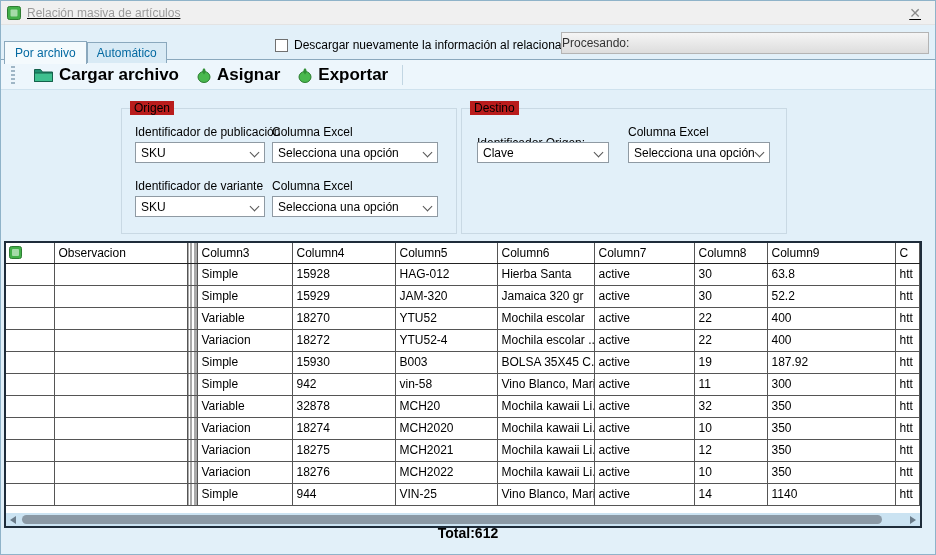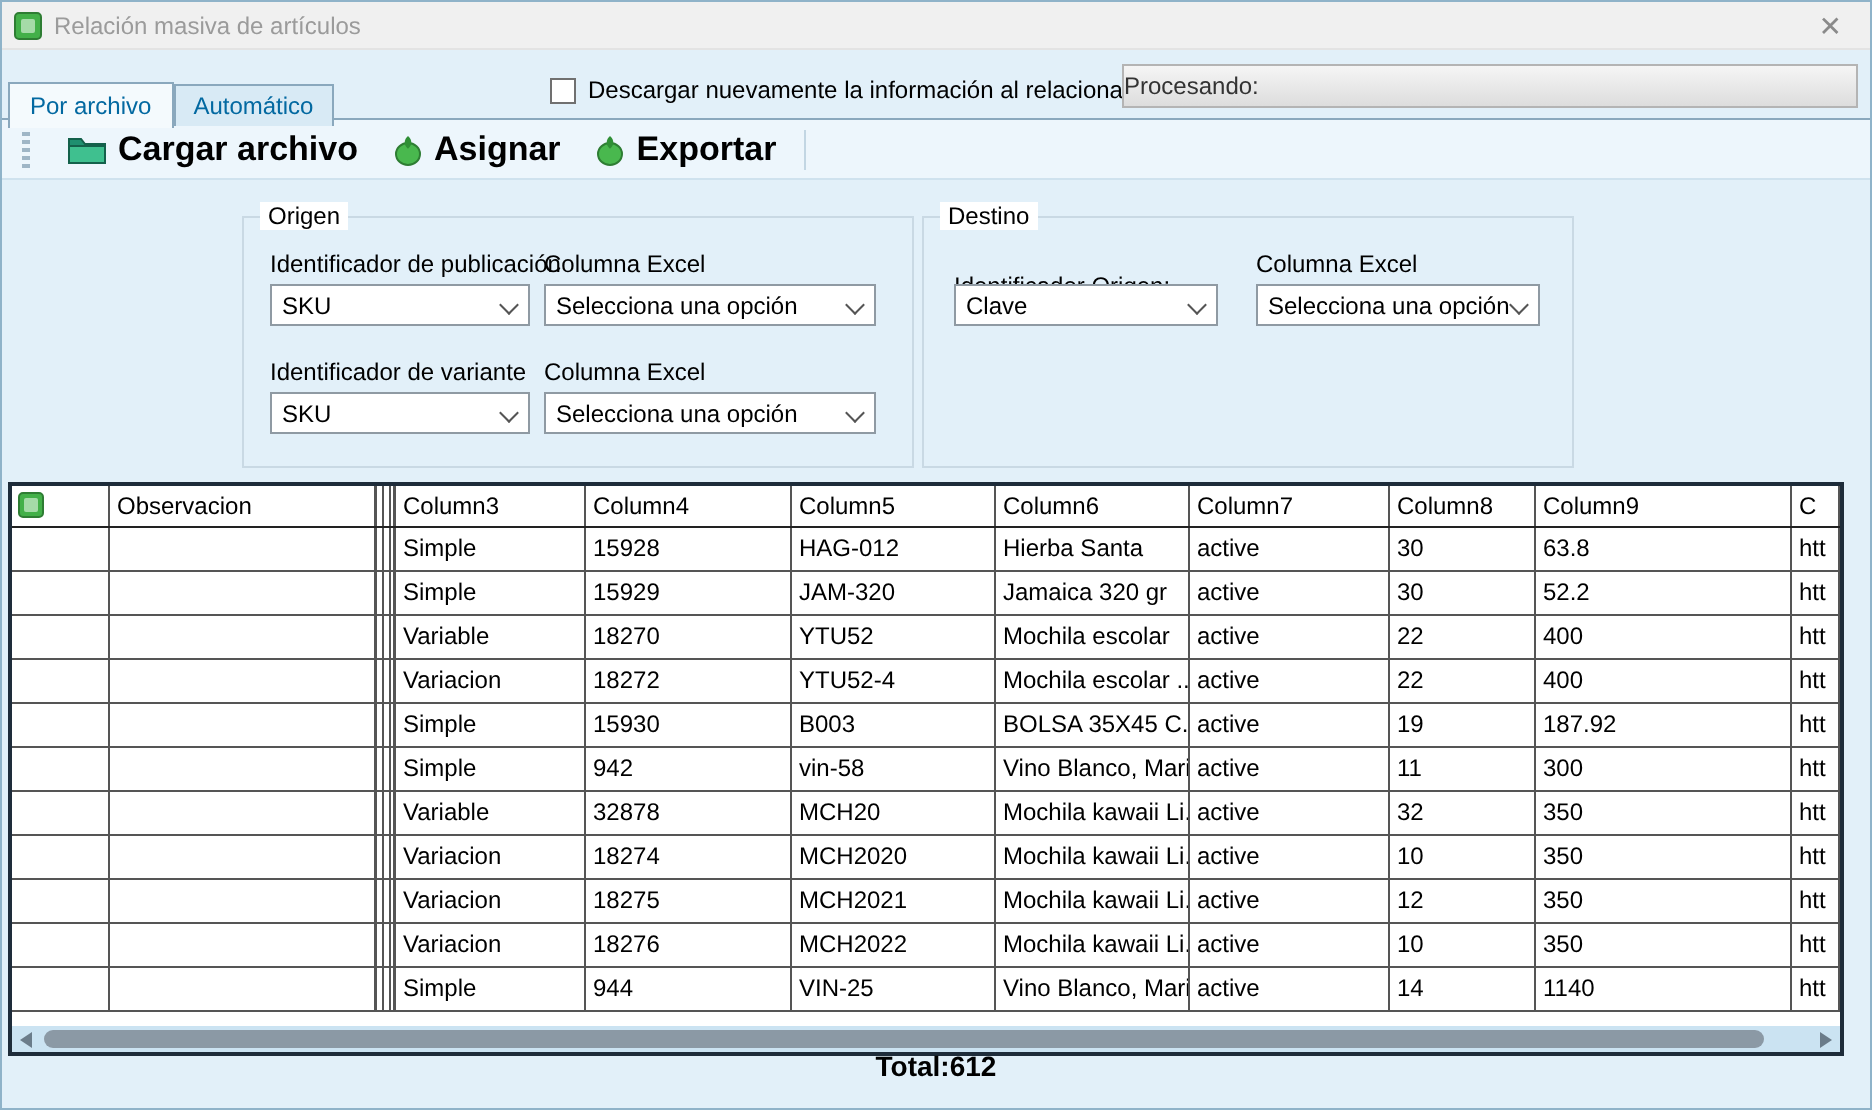--- a/index.html
+++ b/index.html
@@ -1,20 +1,20 @@
 <!DOCTYPE html>
 <html><head>
 <meta charset="utf-8">
 <style>
   html,body{margin:0;padding:0;}
   body{width:936px;height:555px;font-family:"Liberation Sans",sans-serif;overflow:hidden;background:#fff;}
   .window{position:relative;width:936px;height:555px;background:#e2f0f9;border:1px solid #8fb3c9;box-sizing:border-box;overflow:hidden;}
 
   
-  .titlebar{position:absolute;top:0;left:0;right:0;height:24px;background:#f0f0f0;display:flex;align-items:center;padding:0 6px;gap:6px;box-sizing:border-box;border-bottom:1px solid #e3e3e3;}
+  .titlebar{position:absolute;top:0;left:0;right:0;height:24px;background:#f0f0f0;display:flex;align-items:center;padding:0 6px;gap:6px;box-sizing:border-box;border-bottom:1px solid #e3e3e3;text-decoration:underline;}
   .title-text{font-size:12px;color:#9b9b9b;}
   .close-btn{margin-left:auto;font-size:14px;color:#8a8a8a;padding:0 8px;cursor:pointer;line-height:24px;}
 
   
   .tabs{position:absolute;top:40px;left:3px;display:flex;align-items:flex-end;z-index:3;}
   .tab{font-size:12px;padding:3px 9px;border:1px solid #8aa8bd;border-bottom:none;background:#d8eaf5;color:#0369a1;cursor:pointer;}
   .tab.active{background:#f4fafd;padding:4px 10px;margin-bottom:-1px;z-index:2;}
   .tabline{position:absolute;top:58px;left:0;right:0;height:1px;background:#8aa8bd;}
 
   
@@ -23,21 +23,21 @@
   .progressbar{position:absolute;top:31px;left:560px;width:368px;height:22px;background:linear-gradient(#f5f5f5,#dddddd);border:1px solid #b4b4b4;box-sizing:border-box;display:flex;align-items:center;font-size:12px;color:#333;}
 
   
   .toolbar{position:absolute;top:59px;left:0;right:0;height:30px;background:#edf6fc;border-bottom:1px solid #cfe2ee;display:flex;align-items:center;padding-left:10px;box-sizing:border-box;}
   .grip{width:4px;height:18px;margin-right:10px;background:repeating-linear-gradient(180deg,#9fb6c6 0 2px,transparent 2px 4px);}
   .tb-btn{display:flex;align-items:center;gap:6px;font-size:17px;font-weight:bold;color:#000;padding:3px 9px;cursor:pointer;white-space:nowrap;}
   .tb-sep{width:1px;height:20px;background:#c2d6e3;margin:0 5px;}
 
   
   .group{position:absolute;border:1px solid #c9d9e4;box-sizing:border-box;}
-  .group-label{position:absolute;top:-8px;left:8px;background:#ffffff;padding:0 4px;font-size:12px;color:#000;}
+  .group-label{position:absolute;top:-8px;left:8px;background:#b91c1c;padding:0 4px;font-size:12px;color:#000;}
   .fld-label{position:absolute;font-size:12px;color:#000;white-space:nowrap;}
   .combo{position:absolute;height:21px;background:#fff;border:1px solid #8f9aa3;box-sizing:border-box;font-size:12px;display:flex;align-items:center;padding:0 18px 0 5px;white-space:nowrap;overflow:hidden;cursor:pointer;color:#000;}
   .chev{position:absolute;right:6px;top:6px;width:6px;height:6px;border-right:1px solid #555;border-bottom:1px solid #555;transform:rotate(45deg);}
 
   
   .grid-wrap{position:absolute;left:3px;top:240px;width:918px;height:287px;background:#fff;border:2px solid #1e2c3a;box-sizing:border-box;overflow:hidden;}
   table{border-collapse:collapse;table-layout:fixed;width:914px;}
   th,td{font-size:12px;font-weight:normal;text-align:left;padding:0 4px;height:22px;border-right:1px solid #555;border-bottom:1px solid #555;white-space:nowrap;overflow:hidden;box-sizing:border-box;color:#000;background:#fff;}
   th{height:20px;border-bottom:1px solid #222;}
   .split{background:repeating-linear-gradient(90deg,#555 0px,#555 1px,#fff 1px,#fff 3.5px);padding:0;}

